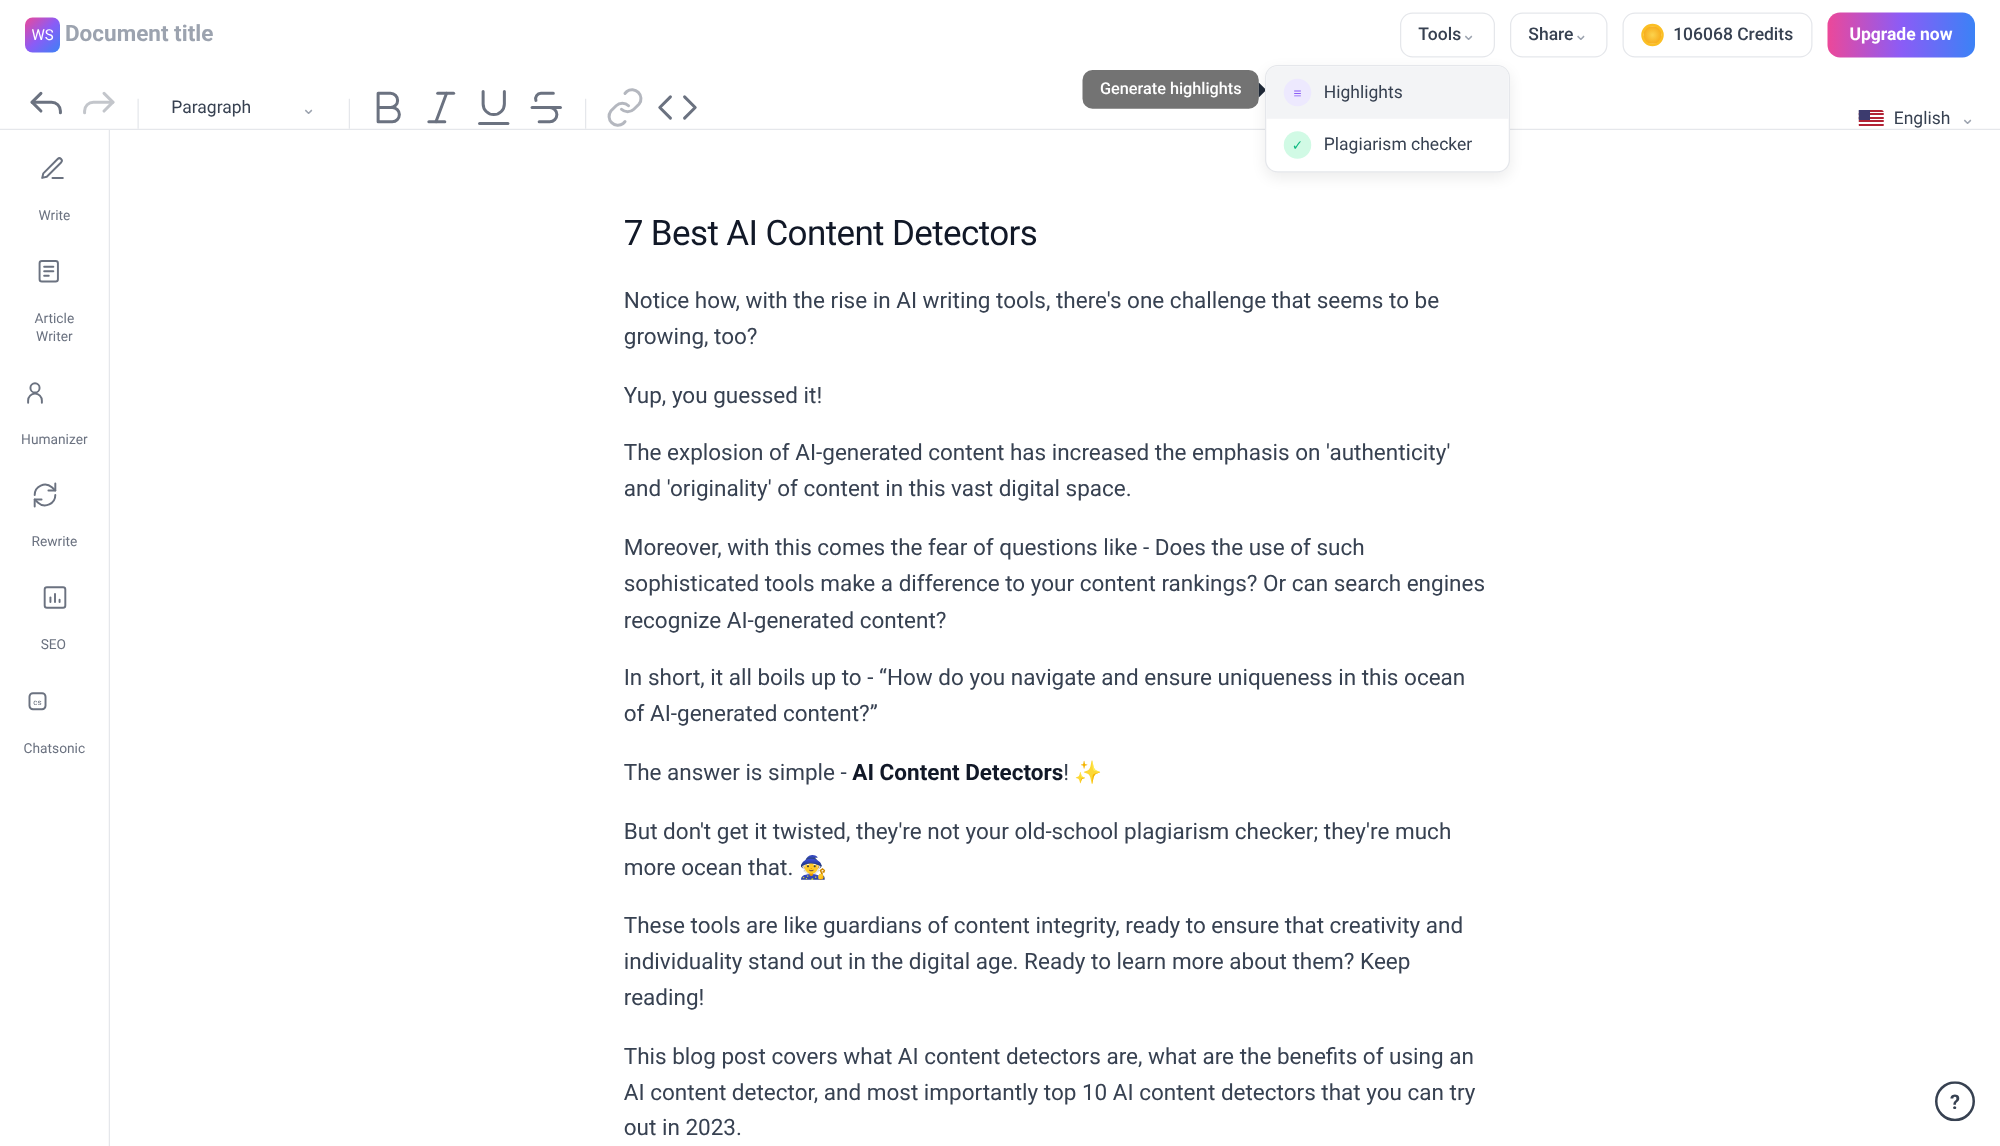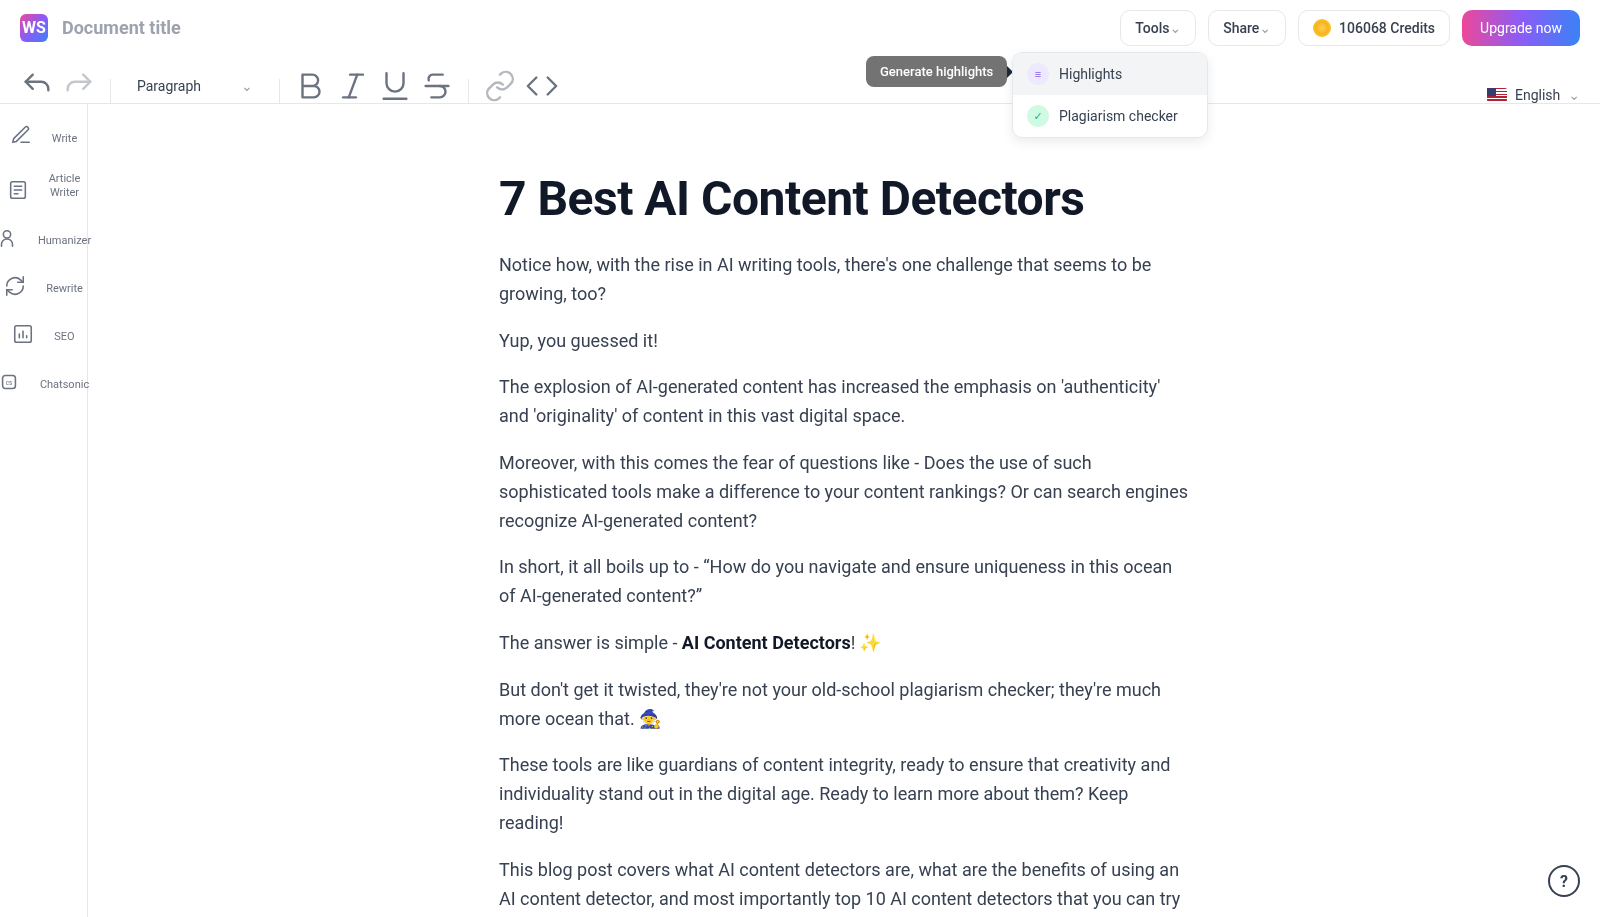--- a/index.html
+++ b/index.html
@@ -1,48 +1,48 @@
 <!DOCTYPE html>
 <html><head>
 <meta charset="utf-8">
 <style>
 *{box-sizing:border-box;margin:0;padding:0;font-family:-apple-system,BlinkMacSystemFont,"Segoe UI",Roboto,sans-serif}
 body{background:#fff;color:#1a1a1a;width:1600px;height:917px;overflow:hidden;position:relative}
 .topbar{height:56px;display:flex;align-items:center;padding:0 20px;border-bottom:1px solid transparent}
-.logo{width:28px;height:28px;border-radius:6px;background:linear-gradient(135deg,#ec4899,#8b5cf6,#3b82f6);display:flex;align-items:center;justify-content:center;color:#fff;font-size:16px;font-weight:700;margin-right:14px}
+.logo{width:28px;height:28px;border-radius:6px;background:linear-gradient(135deg,#ec4899,#8b5cf6,#3b82f6);display:flex;align-items:center;justify-content:center;color:#fff;font-size:12px;font-weight:400;margin-right:4px}
 .doc-title{color:#9ca3af;font-size:18px;font-weight:700;flex:1}
 .top-right{display:flex;align-items:center;gap:12px}
 .btn{height:36px;padding:0 14px;border:1px solid #e5e7eb;border-radius:10px;background:#fff;display:flex;align-items:center;gap:0;font-size:14px;color:#374151;cursor:pointer;font-weight:500}
 .btn .chev{color:#9ca3af}
 .credits{display:flex;align-items:center;gap:8px}
 .coin{width:18px;height:18px;border-radius:50%;background:radial-gradient(circle,#fcd34d,#f59e0b);border:2px solid #fbbf24}
-.upgrade{height:36px;padding:0 18px;border-radius:10px;border:none;background:linear-gradient(90deg,#ec4899,#8b5cf6,#3b82f6);color:#fff;font-weight:400;font-size:14px;cursor:pointer}
+.upgrade{height:36px;padding:0 18px;border-radius:10px;border:none;background:linear-gradient(90deg,#ec4899,#8b5cf6,#3b82f6);color:#fff;font-weight:700;font-size:14px;cursor:pointer}
 .toolbar{height:48px;display:flex;align-items:flex-end;padding:0 20px;border-bottom:1px solid #e5e7eb;gap:8px;position:relative}
 .tb-btn{width:34px;height:34px;display:flex;align-items:center;justify-content:center;border:none;background:none;cursor:pointer;color:#6b7280;border-radius:6px}
 .para-select{height:34px;padding:0 12px;border:none;background:none;font-size:14px;color:#374151;display:flex;align-items:center;gap:40px;cursor:pointer}
 .divider{width:1px;height:24px;background:#e5e7eb;margin:0 6px}
 .tooltip{position:absolute;left:866px;top:56px;background:#737373;color:#fff;font-size:13px;padding:8px 14px;border-radius:8px;font-weight:500}
 .tooltip::after{content:"";position:absolute;right:-6px;top:50%;transform:translateY(-50%);border-left:6px solid #1f2937;border-top:6px solid transparent;border-bottom:6px solid transparent}
 .dropdown{position:absolute;left:1012px;top:52px;width:196px;background:#fff;border:1px solid #e5e7eb;border-radius:10px;box-shadow:0 4px 12px rgba(0,0,0,0.08);overflow:hidden}
 .dd-item{display:flex;align-items:center;gap:10px;padding:10px 14px;font-size:14px;color:#374151;cursor:pointer}
 .dd-item.active{background:#f3f4f6}
 .dd-ico{width:22px;height:22px;border-radius:50%;display:flex;align-items:center;justify-content:center;font-size:11px}
 .dd-ico.h{background:#ede9fe;color:#8b5cf6}
 .dd-ico.p{background:#d1fae5;color:#10b981}
 .lang{position:absolute;right:20px;display:flex;align-items:center;gap:8px;font-size:14px;color:#374151;cursor:pointer}
 .flag{width:20px;height:14px;background:linear-gradient(#b22234 0 10%,#fff 10% 20%,#b22234 20% 30%,#fff 30% 40%,#b22234 40% 50%,#fff 50% 60%,#b22234 60% 70%,#fff 70% 80%,#b22234 80% 90%,#fff 90%);position:relative;border-radius:2px}
 .flag::before{content:"";position:absolute;left:0;top:0;width:9px;height:8px;background:#3c3b6e}
 .layout{display:flex;height:calc(100% - 104px)}
 .sidebar{width:88px;border-right:1px solid #e5e7eb;padding-top:20px;display:flex;flex-direction:column;align-items:center;gap:26px}
-.sb-item{display:flex;align-items:flex-end;gap:20px;cursor:pointer;color:#6b7280}
+.sb-item{display:flex;flex-direction:column;align-items:flex-start;gap:20px;cursor:pointer;color:#6b7280}
 .sb-item svg{width:22px;height:22px}
 .sb-label{font-size:11px;text-align:center;line-height:1.3}
 .content{flex:1;display:flex;justify-content:center;overflow:auto;padding-top:66px}
 .doc{width:690px}
-.doc h1{font-size:48px;font-weight:700;color:#111827;margin-bottom:24px;letter-spacing:-0.5px}
+.doc h1{font-size:28px;font-weight:400;color:#111827;margin-bottom:24px;letter-spacing:-0.5px}
 .doc p{font-size:18px;line-height:1.6;color:#374151;margin-bottom:18px}
 .doc p strong{font-weight:700;color:#111827}
 .help{position:absolute;right:20px;bottom:20px;width:32px;height:32px;border-radius:50%;border:2px solid #374151;display:flex;align-items:center;justify-content:center;font-weight:700;cursor:pointer;color:#374151;background:#fff}
 svg{stroke:currentColor;fill:none;stroke-width:1.7;stroke-linecap:round;stroke-linejoin:round}
 </style>
 </head>
 <body>
 
 <div class="topbar">
   <div class="logo">WS</div>

